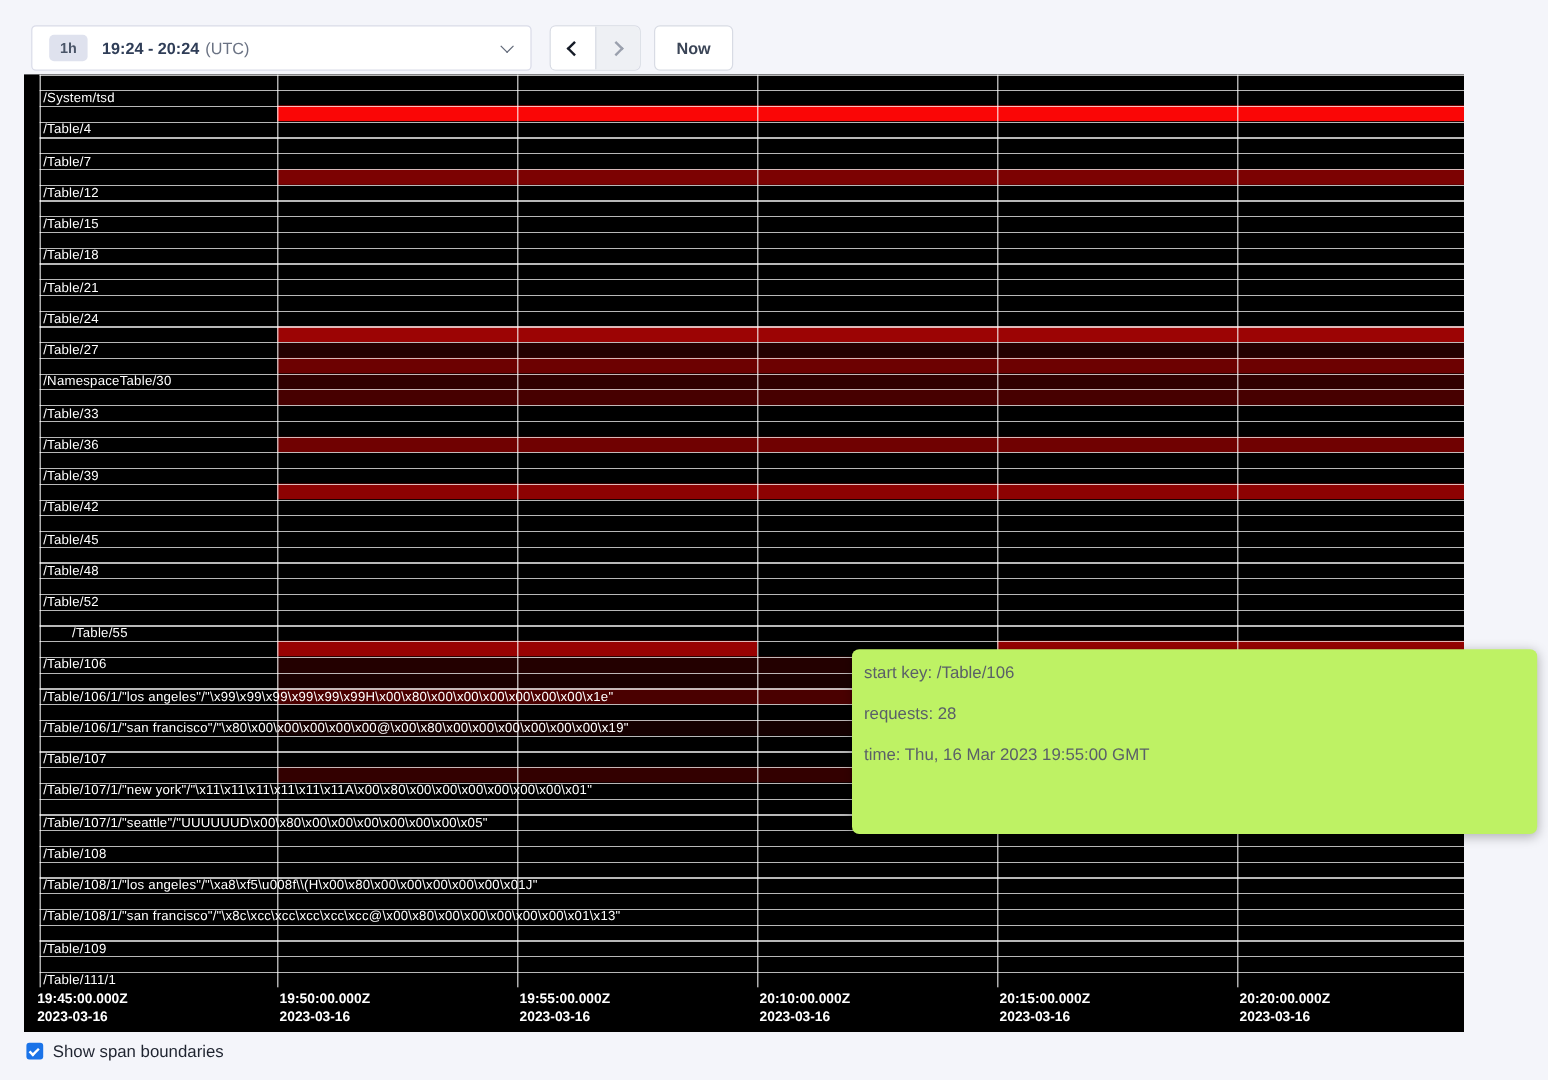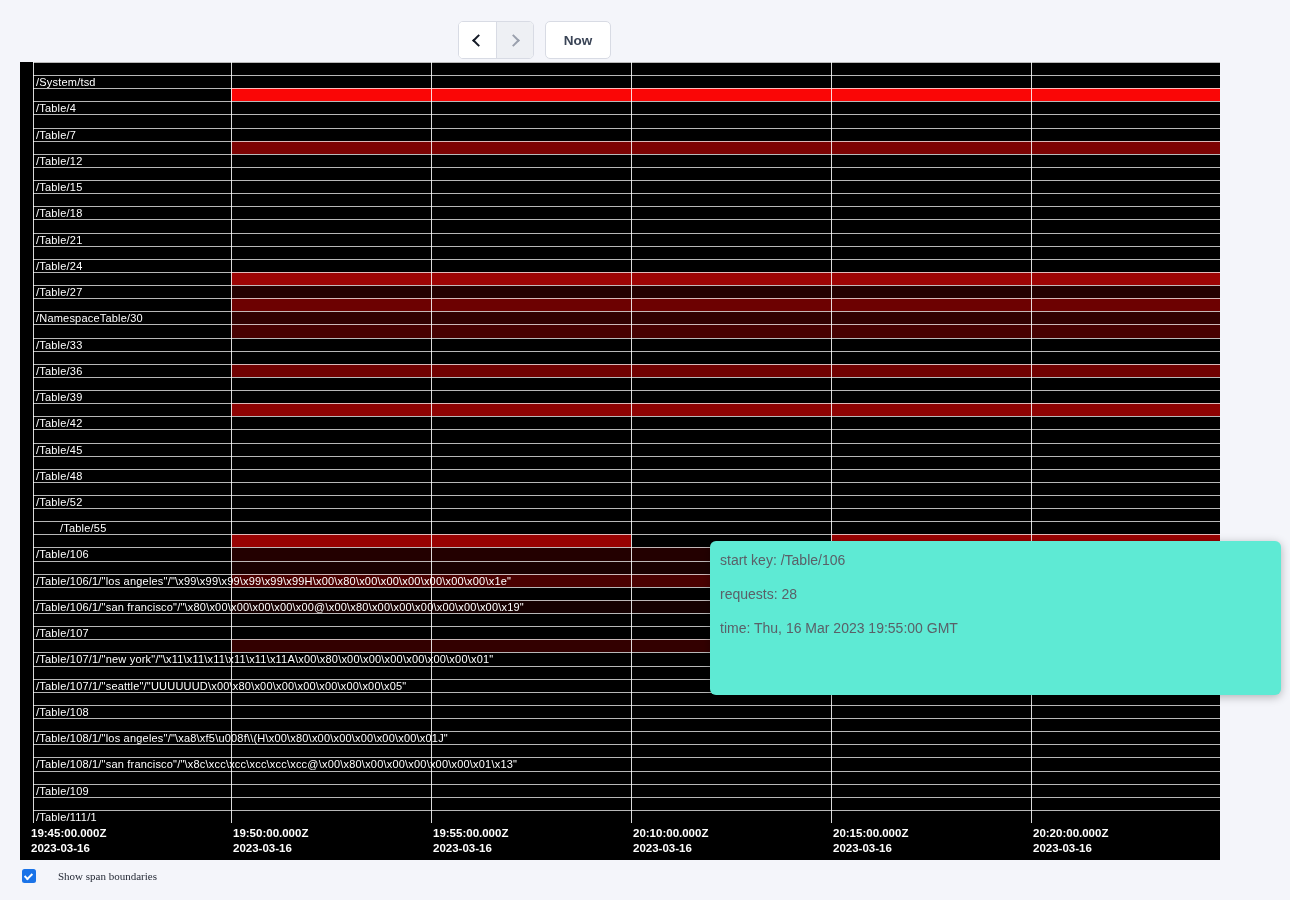--- a/index.html
+++ b/index.html
@@ -67,44 +67,50 @@
     position:absolute; left:16px; z-index:4; color:#fff; font-size:11px;
     letter-spacing:.2px; white-space:nowrap; line-height:13.12px; height:13.12px;
     padding-top:1px;
   }
   .xaxis { position:absolute; left:0; top:761px; width:1200px; height:37px; background:#000; }
   .xtick { position:absolute; top:3px; color:#fff; font-size:11.5px; font-weight:bold; line-height:15px; white-space:nowrap; }
 
   
   .tooltip {
     position:absolute; left:690px; top:479px; width:571px; height:154px;
-    background:#5eead4; border-radius:6px; z-index:10;
+    background:#bef264; border-radius:6px; z-index:10;
     box-shadow:0 2px 10px rgba(0,0,0,.28);
     padding:2px 0 0 10px; color:#5a6068; font-size:14px;
   }
   .tooltip div { line-height:34px; white-space:nowrap; }
 
   
   .footer { position:absolute; left:22px; top:866px; height:20px; display:flex; align-items:center; }
   .checkbox {
     width:14px; height:14px; border-radius:2.5px; background:#1a73e8;
     display:inline-flex; align-items:center; justify-content:center; cursor:pointer;
   }
   .checkbox .check {
     width:8px; height:4.5px; border-left:2px solid #fff; border-bottom:2px solid #fff;
     transform:rotate(-45deg) translateY(-1px);
   }
-  .cb-label { margin-left:22px; font-size:11px; color:#1f2430;font-family:Liberation Serif, serif; }
+  .cb-label { margin-left:8px; font-size:14px; color:#1f2430; }
 </style>
 </head>
 <body>
 
 <div class="page">
 
   <div class="toolbar">
+    <div class="dropdown">
+      <span class="chip">1h</span>
+      <span class="range">19:24 - 20:24</span>
+      <span class="tz">(UTC)</span>
+      <span class="caret"></span>
+    </div>
     <div class="btn-group">
       <button class="nav-btn prev">
         <span class="chev chev-left"></span>
       </button>
       <button class="nav-btn next">
         <span class="chev chev-right"></span>
       </button>
     </div>
     <button class="now-btn">Now</button>
   </div>

